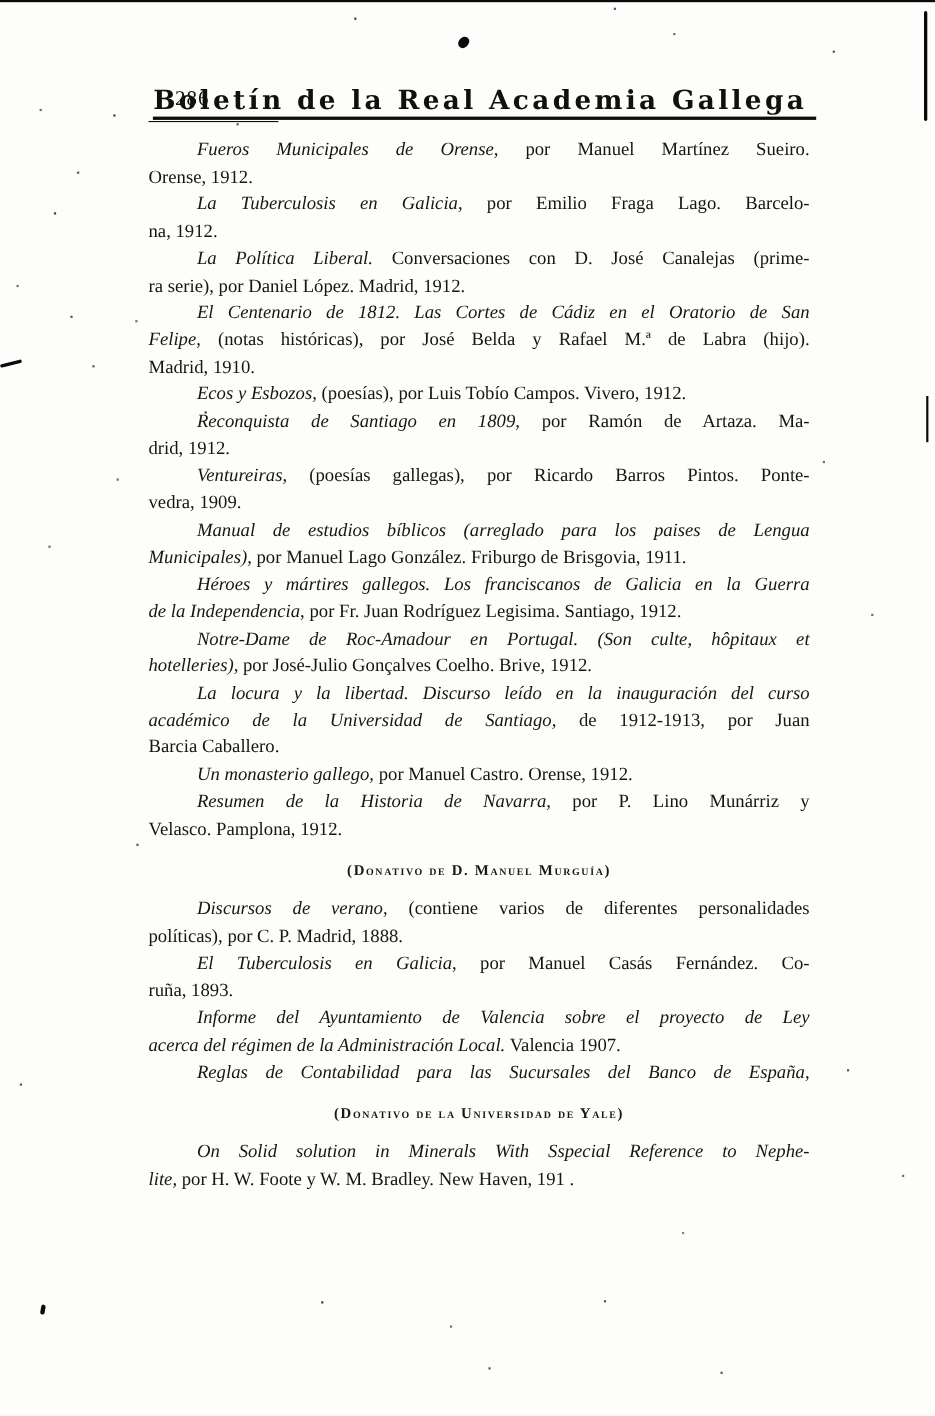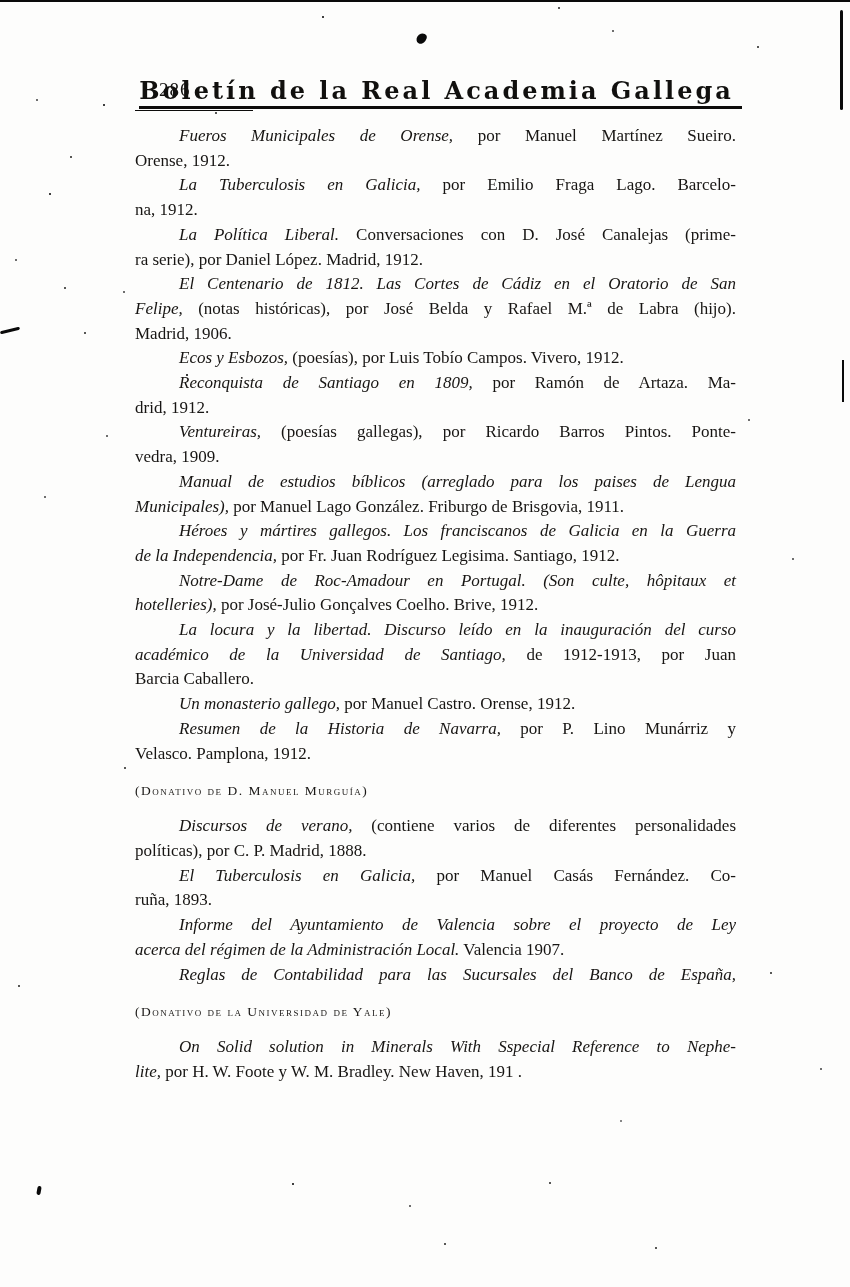--- a/index.html
+++ b/index.html
@@ -48,26 +48,28 @@
   .entry{margin:0;}
   .ln{
     display:block;
     text-align:justify;
     text-align-last:justify;
   }
   .ln.last{text-align-last:left;}
   .ln.first{text-indent:44px;}
   .it{font-style:italic;}
   .sec-heading{
+    text-align:center;
     font-variant:small-caps;
     font-size:13.5px;
     line-height:19px;
     letter-spacing:1.5px;
     margin:15px 0 14px 0;
     color:#1a1816;
+    font-weight:bold;
   }
   
   .art{position:absolute;background:#0a0a0a;}
   .art-top-edge{top:0;left:0;width:850px;height:2px;}
   .art-right-streak-a{left:840px;top:10px;width:3px;height:100px;border-radius:2px;}
   .art-right-streak-b{left:842px;top:360px;width:2px;height:42px;}
   .art-ink-blob{left:417px;top:33px;width:9px;height:11px;border-radius:60% 45% 55% 50%;transform:rotate(32deg);}
   .art-left-diagonal{left:0;top:329px;width:20px;height:3px;border-radius:2px;transform:rotate(-14deg);}
   .art-bottom-mark{left:37px;top:1186px;width:4px;height:9px;border-radius:2px;transform:rotate(10deg);}
   .art-specks{
@@ -125,21 +127,21 @@
         <span class="ln first"><span class="it">La Tuberculosis en Galicia,</span><span class="rm"> por Emilio Fraga Lago. Barcelo-</span></span>
         <span class="ln last"><span class="rm">na, 1912.</span></span>
       </p>
       <p class="entry">
         <span class="ln first"><span class="it">La Política Liberal.</span><span class="rm"> Conversaciones con D. José Canalejas (prime-</span></span>
         <span class="ln last"><span class="rm">ra serie), por Daniel López. Madrid, 1912.</span></span>
       </p>
       <p class="entry">
         <span class="ln first"><span class="it">El Centenario de 1812. Las Cortes de Cádiz en el Oratorio de San</span></span>
         <span class="ln"><span class="it">Felipe,</span><span class="rm"> (notas históricas), por José Belda y Rafael M.ª de Labra (hijo).</span></span>
-        <span class="ln last"><span class="rm">Madrid, 1906.</span></span>
+        <span class="ln last"><span class="rm">Madrid, 1910.</span></span>
       </p>
       <p class="entry">
         <span class="ln first last"><span class="it">Ecos y Esbozos,</span><span class="rm"> (poesías), por Luis Tobío Campos. Vivero, 1912.</span></span>
       </p>
       <p class="entry">
         <span class="ln first"><span class="it">Reconquista de Santiago en 1809,</span><span class="rm"> por Ramón de Artaza. Ma-</span></span>
         <span class="ln last"><span class="rm">drid, 1912.</span></span>
       </p>
       <p class="entry">
         <span class="ln first"><span class="it">Ventureiras,</span><span class="rm"> (poesías gallegas), por Ricardo Barros Pintos. Ponte-</span></span>

